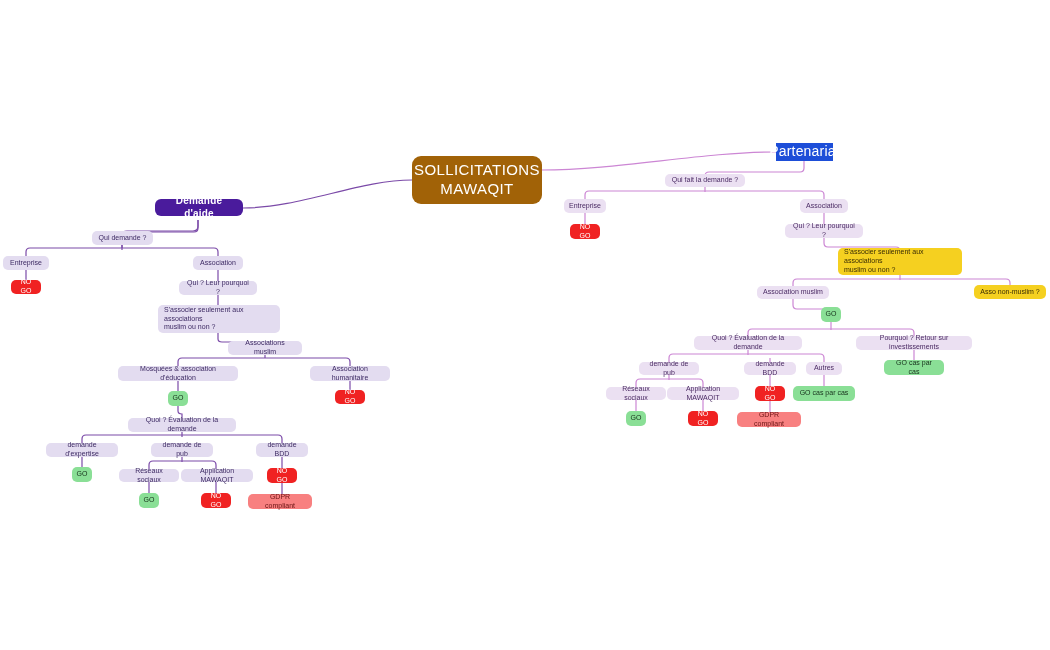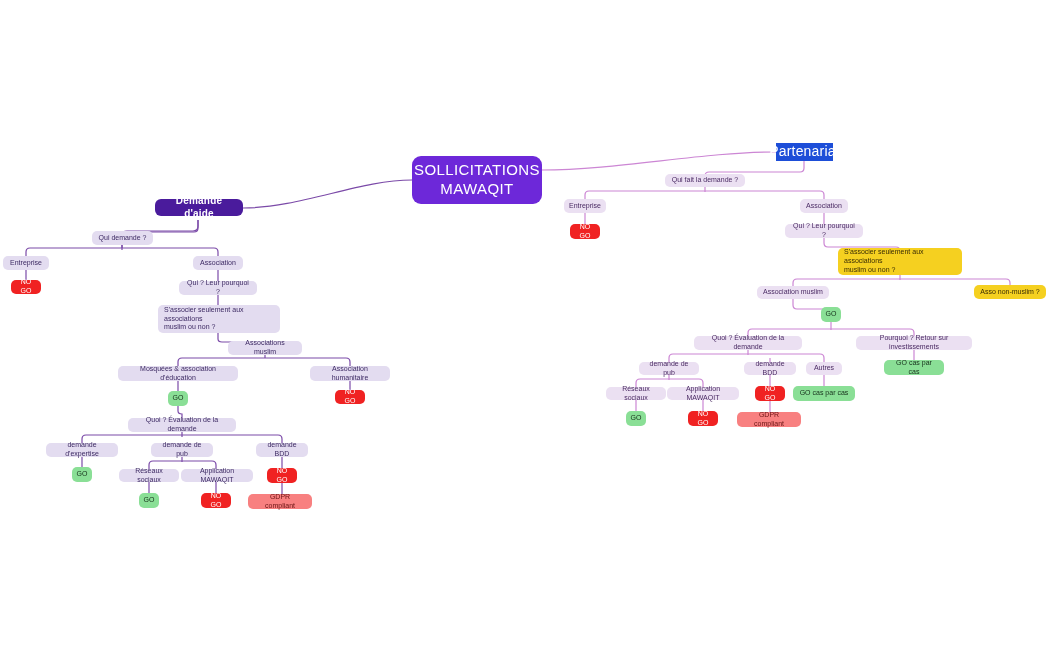--- a/index.html
+++ b/index.html
@@ -18,21 +18,21 @@
     border-radius:5px;
     display:flex;
     align-items:center;
     justify-content:center;
     text-align:center;
     line-height:1.25;
     white-space:pre-line;
     padding:3px 6px;
   }
   .root{
-    background:#6d28d9;color:#ffffff;
+    background:#a16207;color:#ffffff;
     font-size:15px;border-radius:9px;
     letter-spacing:.4px;
     padding:10px 12px;
   }
   .branch-dark{
     background:#4a1b9c;color:#ffffff;font-size:10px;
     border-radius:6px;font-weight:bold;letter-spacing:.2px;
   }
   .branch-orchid{
     background:#1d4ed8;color:#ffffff;font-size:14px;

